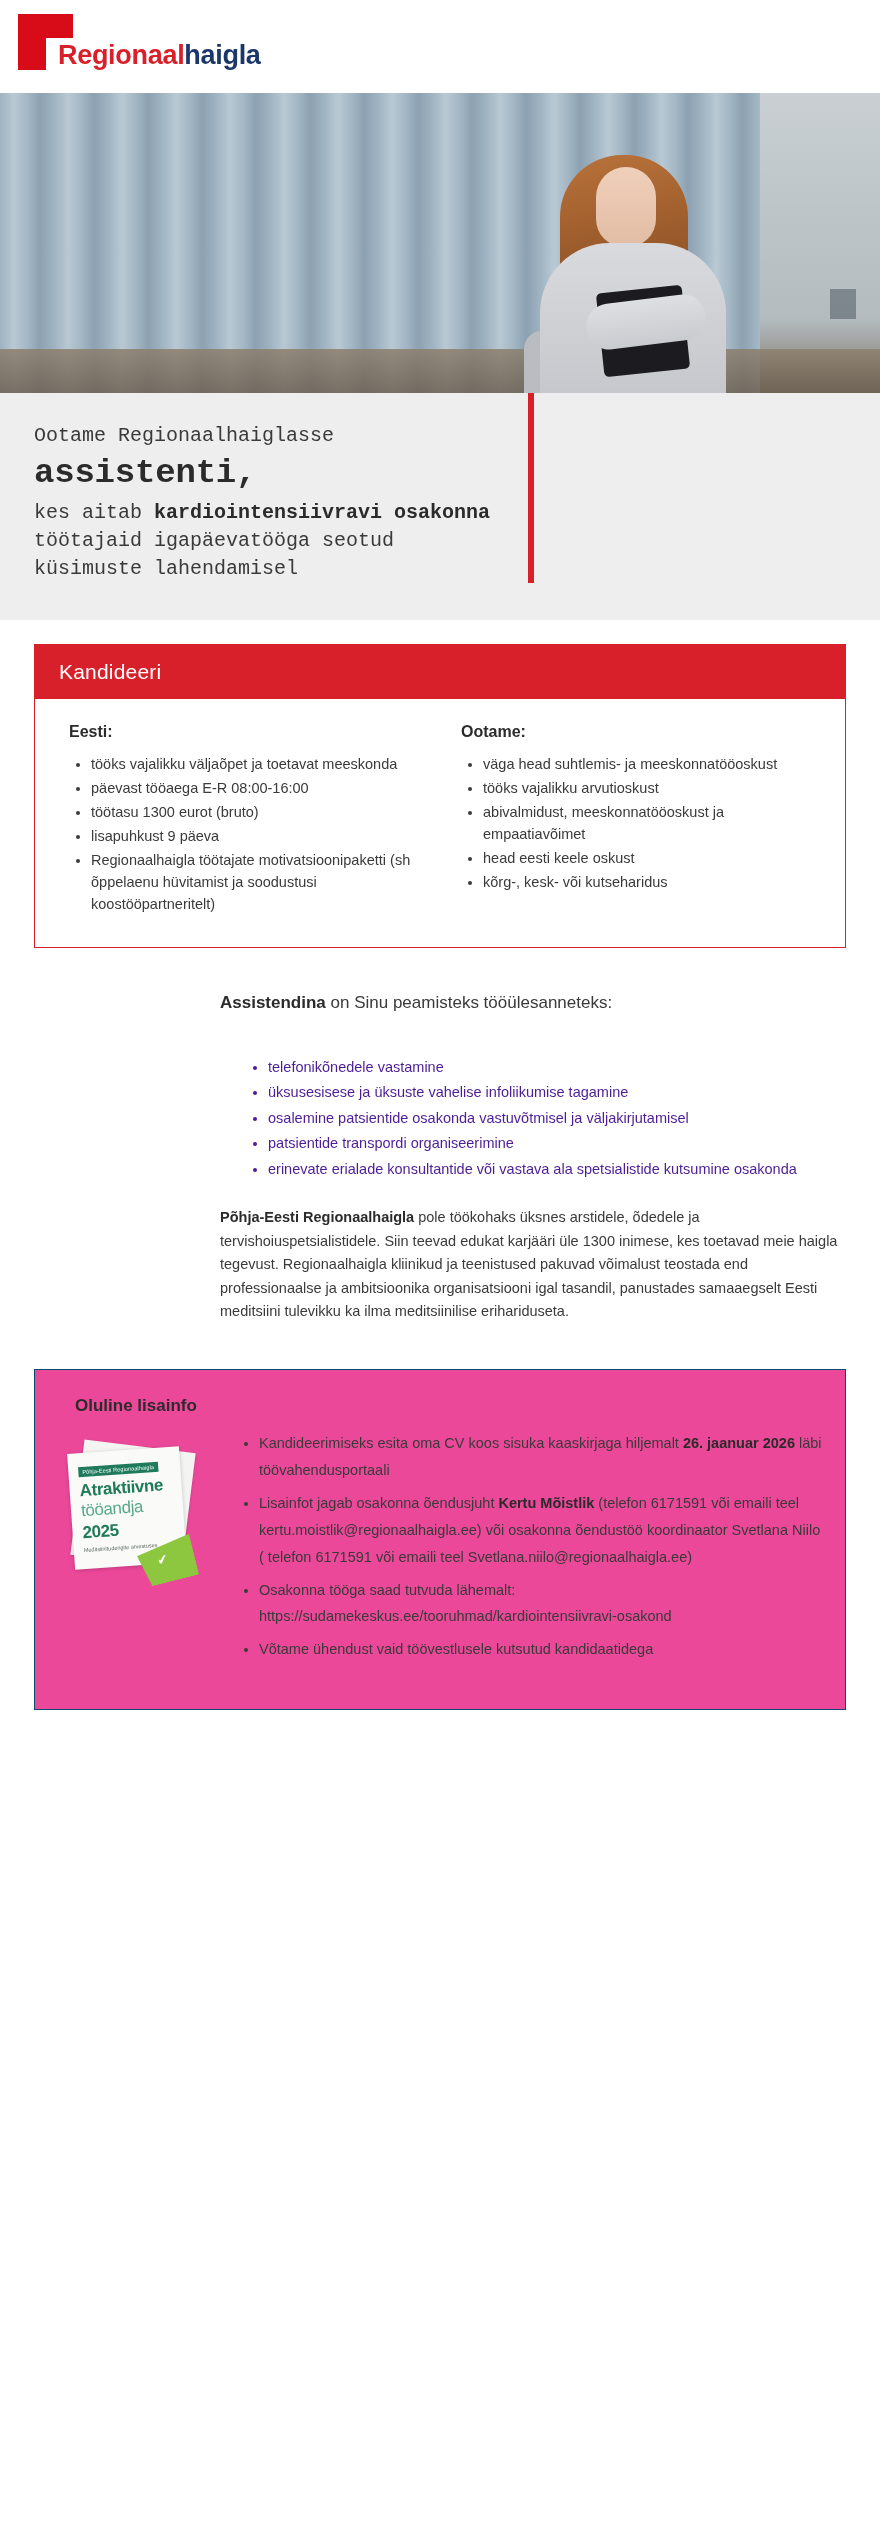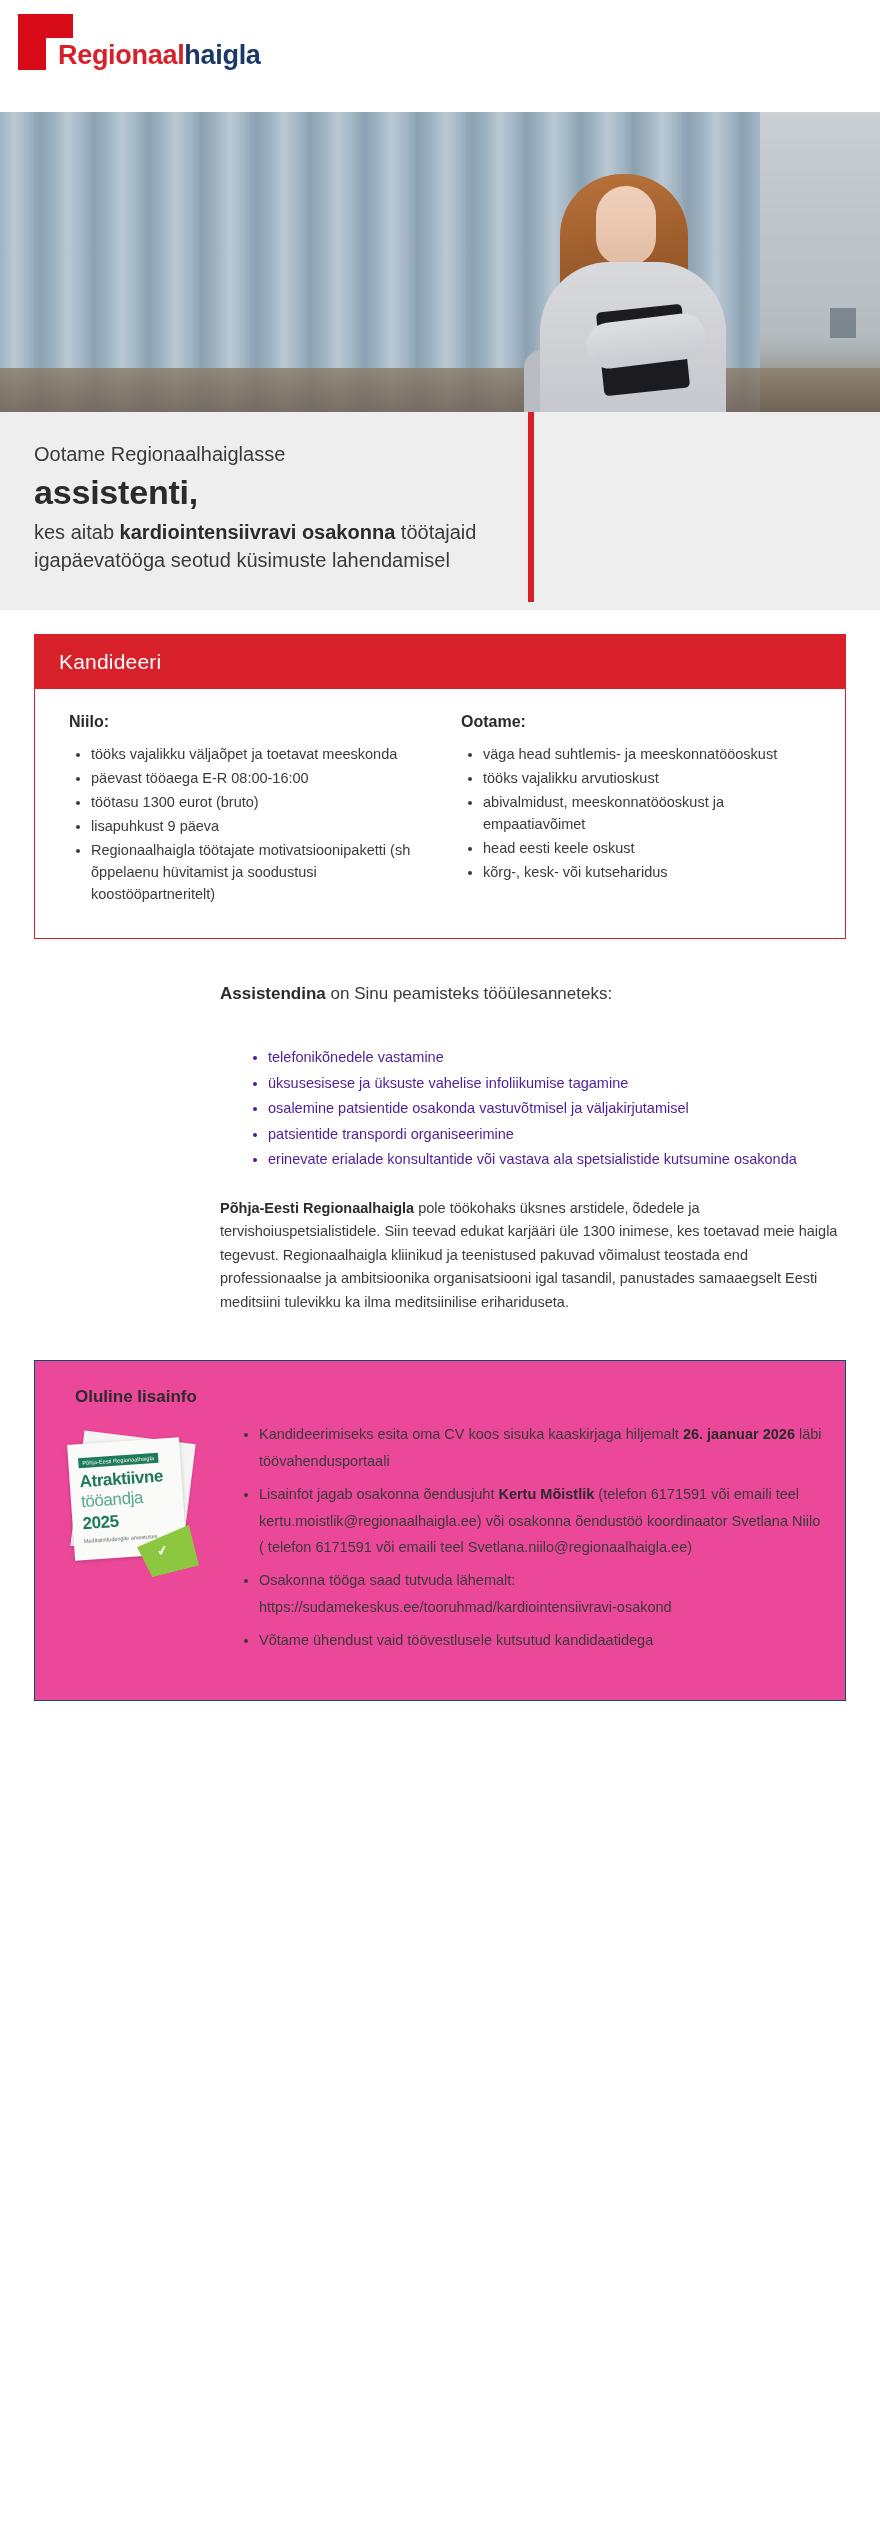--- a/index.html
+++ b/index.html
@@ -19,21 +19,21 @@
     position: relative;
     width: 880px;
     height: 2547px;
     background: #ffffff;
     overflow: hidden;
   }
 
   
   .header {
     position: relative;
-    height: 112px;
+    height: 93px;
     background: #ffffff;
   }
   .logo-wrap {
     position: absolute;
     left: 18px;
     top: 12px;
     width: 300px;
     height: 70px;
   }
   .logo-mark {
@@ -148,20 +148,21 @@
     width: 126px; height: 62px;
     background: #b9bcc1;
     border-radius: 18px 18px 0 0;
   }
 
   
   .headline-block {
     position: relative;
     background: #eeeeee;
     padding: 28px 4px 36px 34px;
+    font-family: Liberation Mono, monospace;
   }
   .headline-rule {
     position: absolute;
     left: 528px;
     top: 0;
     width: 6px;
     height: 190px;
     background: #d8202a;
   }
   .headline-kicker {
@@ -400,21 +401,21 @@
     <div class="headline-rule"></div>
     <div class="headline-kicker">Ootame Regionaalhaiglasse</div>
     <div class="headline-role">assistenti,</div>
     <div class="headline-sub"><span>kes aitab </span><b>kardiointensiivravi osakonna</b><span> töötajaid igapäevatööga seotud küsimuste lahendamisel</span></div>
   </div>
 
   <div class="apply-box">
     <div class="apply-head">Kandideeri</div>
     <div class="apply-body">
       <div class="apply-col">
-        <div class="apply-col-title">Niilo:</div>
+        <div class="apply-col-title">Eesti:</div>
         <ul>
           <li>tööks vajalikku väljaõpet ja toetavat meeskonda</li>
           <li>päevast tööaega E-R 08:00-16:00</li>
           <li>töötasu 1300 eurot (bruto)</li>
           <li>lisapuhkust 9 päeva</li>
           <li>Regionaalhaigla töötajate motivatsioonipaketti (sh õppelaenu hüvitamist ja soodustusi koostööpartneritelt)</li>
         </ul>
       </div>
       <div class="apply-col">
         <div class="apply-col-title">Ootame:</div>

